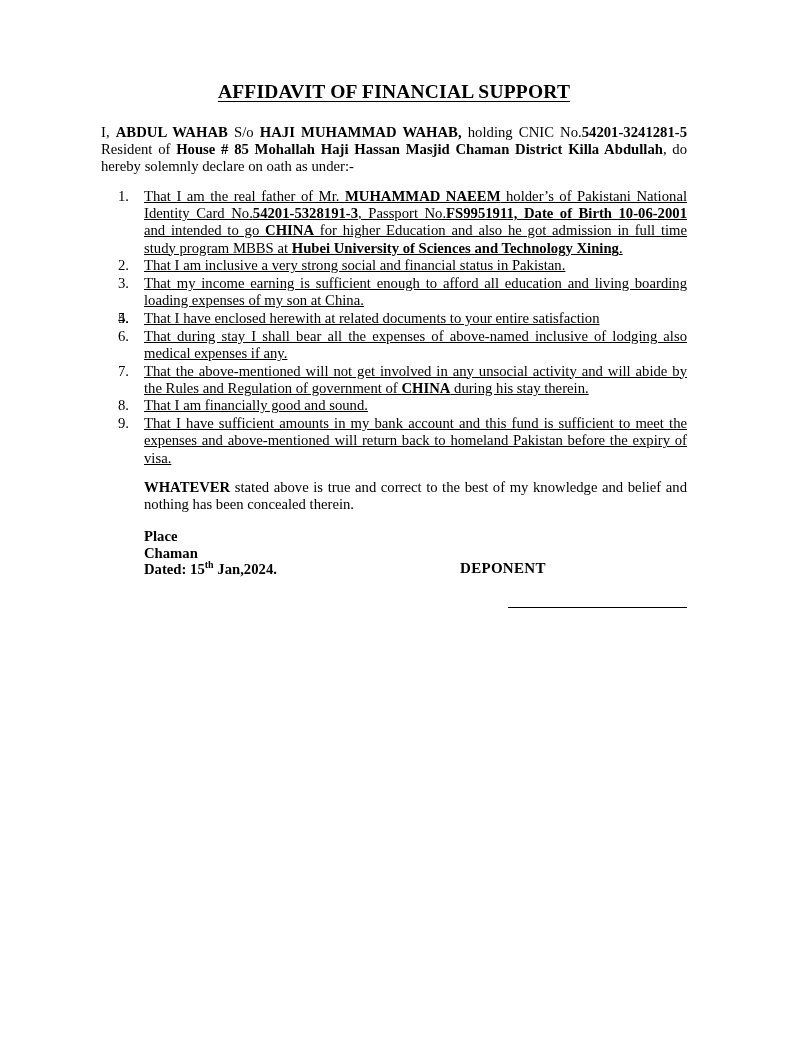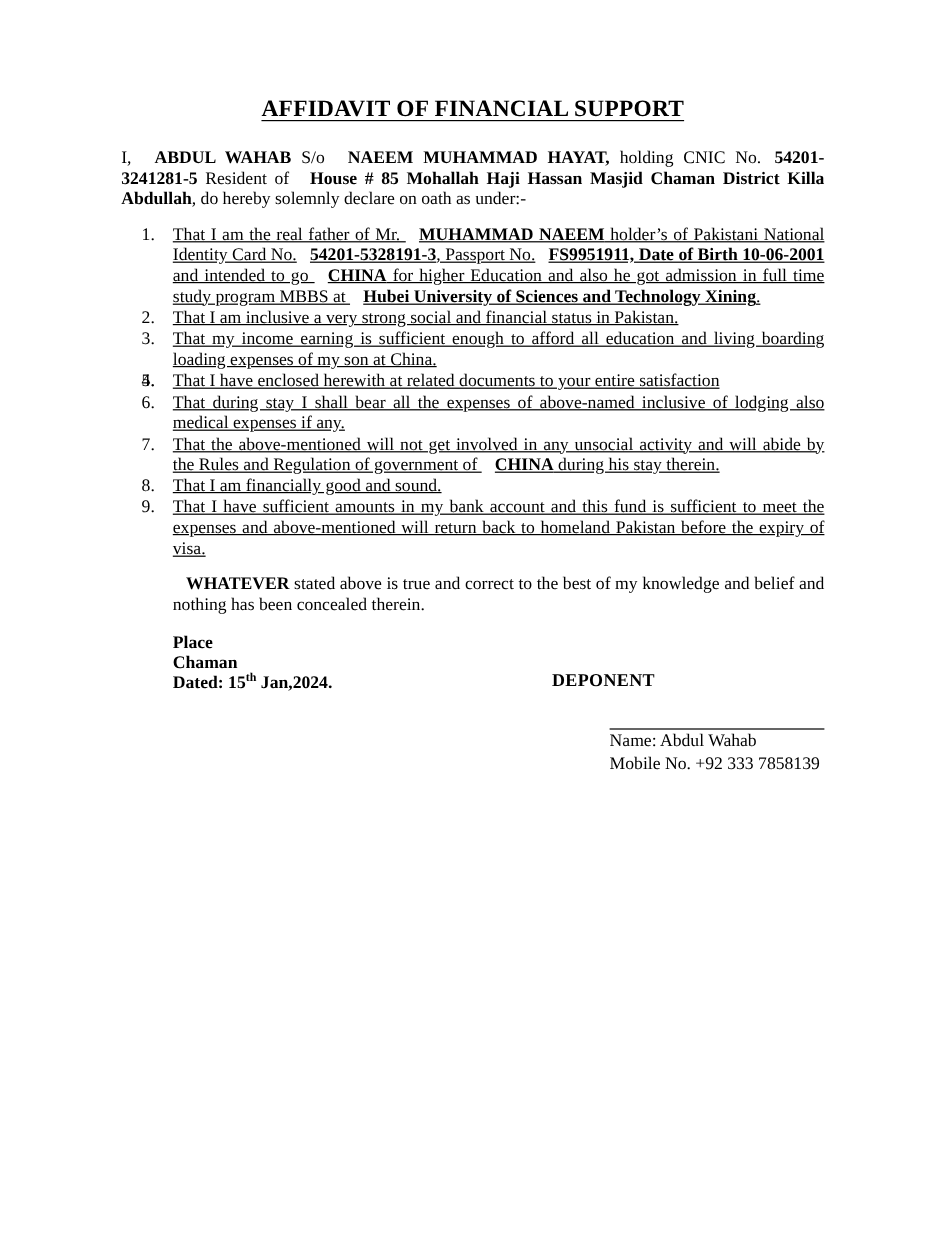--- a/index.html
+++ b/index.html
@@ -120,33 +120,33 @@
   }
   .sig-name {
     position: absolute;
     left: 508px;
     top: 609px;
     font-size: 14.7px;
     line-height: 18.5px;
     white-space: nowrap;
   }
 
-  b, .b { font-weight: bold; margin-left: 11px; }
+  b, .b { font-weight: bold; }
   sup { font-size: 0.68em; vertical-align: super; line-height: 0; }
 </style>
 </head>
 <body>
 
 <div class="page">
 
   <div class="doc-title">
     <span class="u">AFFIDAVIT OF FINANCIAL SUPPORT</span>
   </div>
 
-  <div class="intro"><span>I, </span><span class="b">ABDUL WAHAB</span><span> S/o </span><span class="b">NAEEM MUHAMMAD HAYAT,</span><span> holding CNIC No.</span><span class="b">54201-3241281-5</span><span> Resident of </span><span class="b">House # 85 Mohallah Haji Hassan Masjid Chaman District Killa Abdullah</span><span>, do hereby solemnly declare on oath as under:-</span></div>
+  <div class="intro"><span>I, </span><span class="b">ABDUL WAHAB</span><span> S/o </span><span class="b">HAJI MUHAMMAD WAHAB,</span><span> holding CNIC No.</span><span class="b">54201-3241281-5</span><span> Resident of </span><span class="b">House # 85 Mohallah Haji Hassan Masjid Chaman District Killa Abdullah</span><span>, do hereby solemnly declare on oath as under:-</span></div>
 
   <ol class="clause-list">
       <li><span class="num">1.</span><span class="txt"><span>That I am the real father of Mr. </span><span class="b">MUHAMMAD NAEEM</span><span> holder’s of Pakistani National Identity Card No.</span><span class="b">54201-5328191-3</span><span>, Passport No.</span><span class="b">FS9951911, Date of Birth 10-06-2001</span><span> and intended to go </span><span class="b">CHINA</span><span> for higher Education and also he got admission in full time study program MBBS at </span><span class="b">Hubei University of Sciences and Technology Xining</span><span>.</span></span></li>
       <li><span class="num">2.</span><span class="txt"><span>That I am inclusive a very strong social and financial status in Pakistan.</span></span></li>
       <li><span class="num">3.</span><span class="txt"><span>That my income earning is sufficient enough to afford all education and living boarding loading expenses of my son at China.</span></span></li>
       <li><span class="num">4.</span></li>
       <li><span class="num">5.</span><span class="txt"><span>That I have enclosed herewith at related documents to your entire satisfaction</span></span></li>
       <li><span class="num">6.</span><span class="txt"><span>That during stay I shall bear all the expenses of above-named inclusive of lodging also medical expenses if any.</span></span></li>
       <li><span class="num">7.</span><span class="txt"><span>That the above-mentioned will not get involved in any unsocial activity and will abide by the Rules and Regulation of government of </span><span class="b">CHINA</span><span> during his stay therein.</span></span></li>
       <li><span class="num">8.</span><span class="txt"><span>That I am financially good and sound.</span></span></li>
@@ -158,18 +158,14 @@
   <div class="place-block">
     <div>Place</div>
     <div>Chaman</div>
     <div><span>Dated: 15</span><sup>th</sup><span> Jan,2024.</span></div>
   </div>
 
   <div class="deponent">DEPONENT</div>
 
   <div class="sig-line"></div>
 
-  <div class="sig-name">
-    <div>Name: Abdul Wahab</div>
-    <div>Mobile No. +92 333 7858139</div>
-  </div>
 
 </div>
 
 </body></html>

